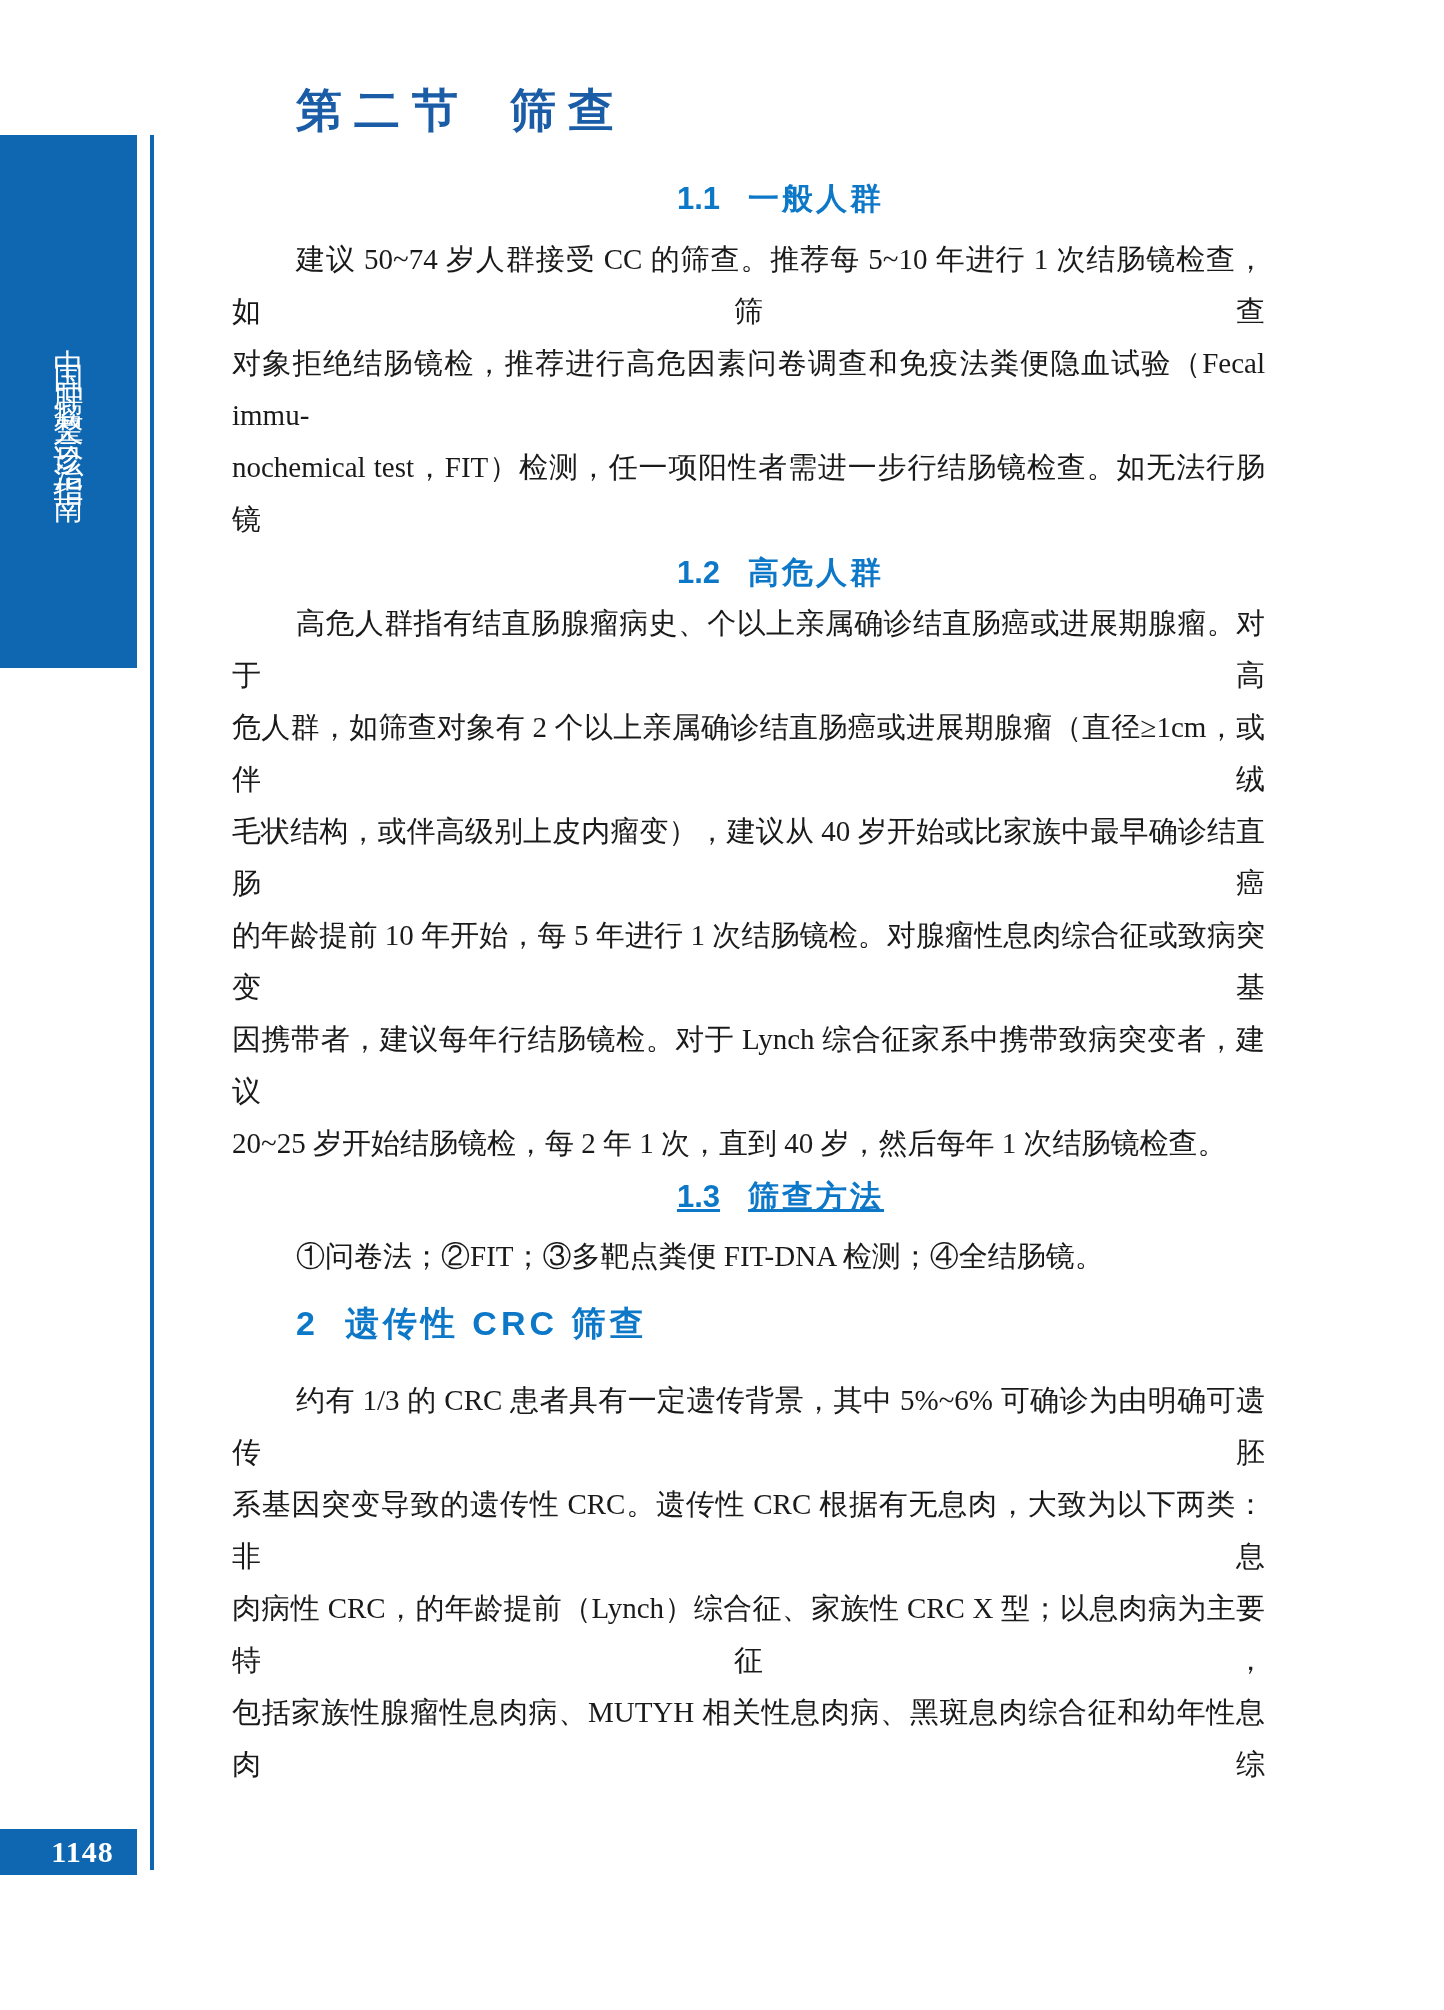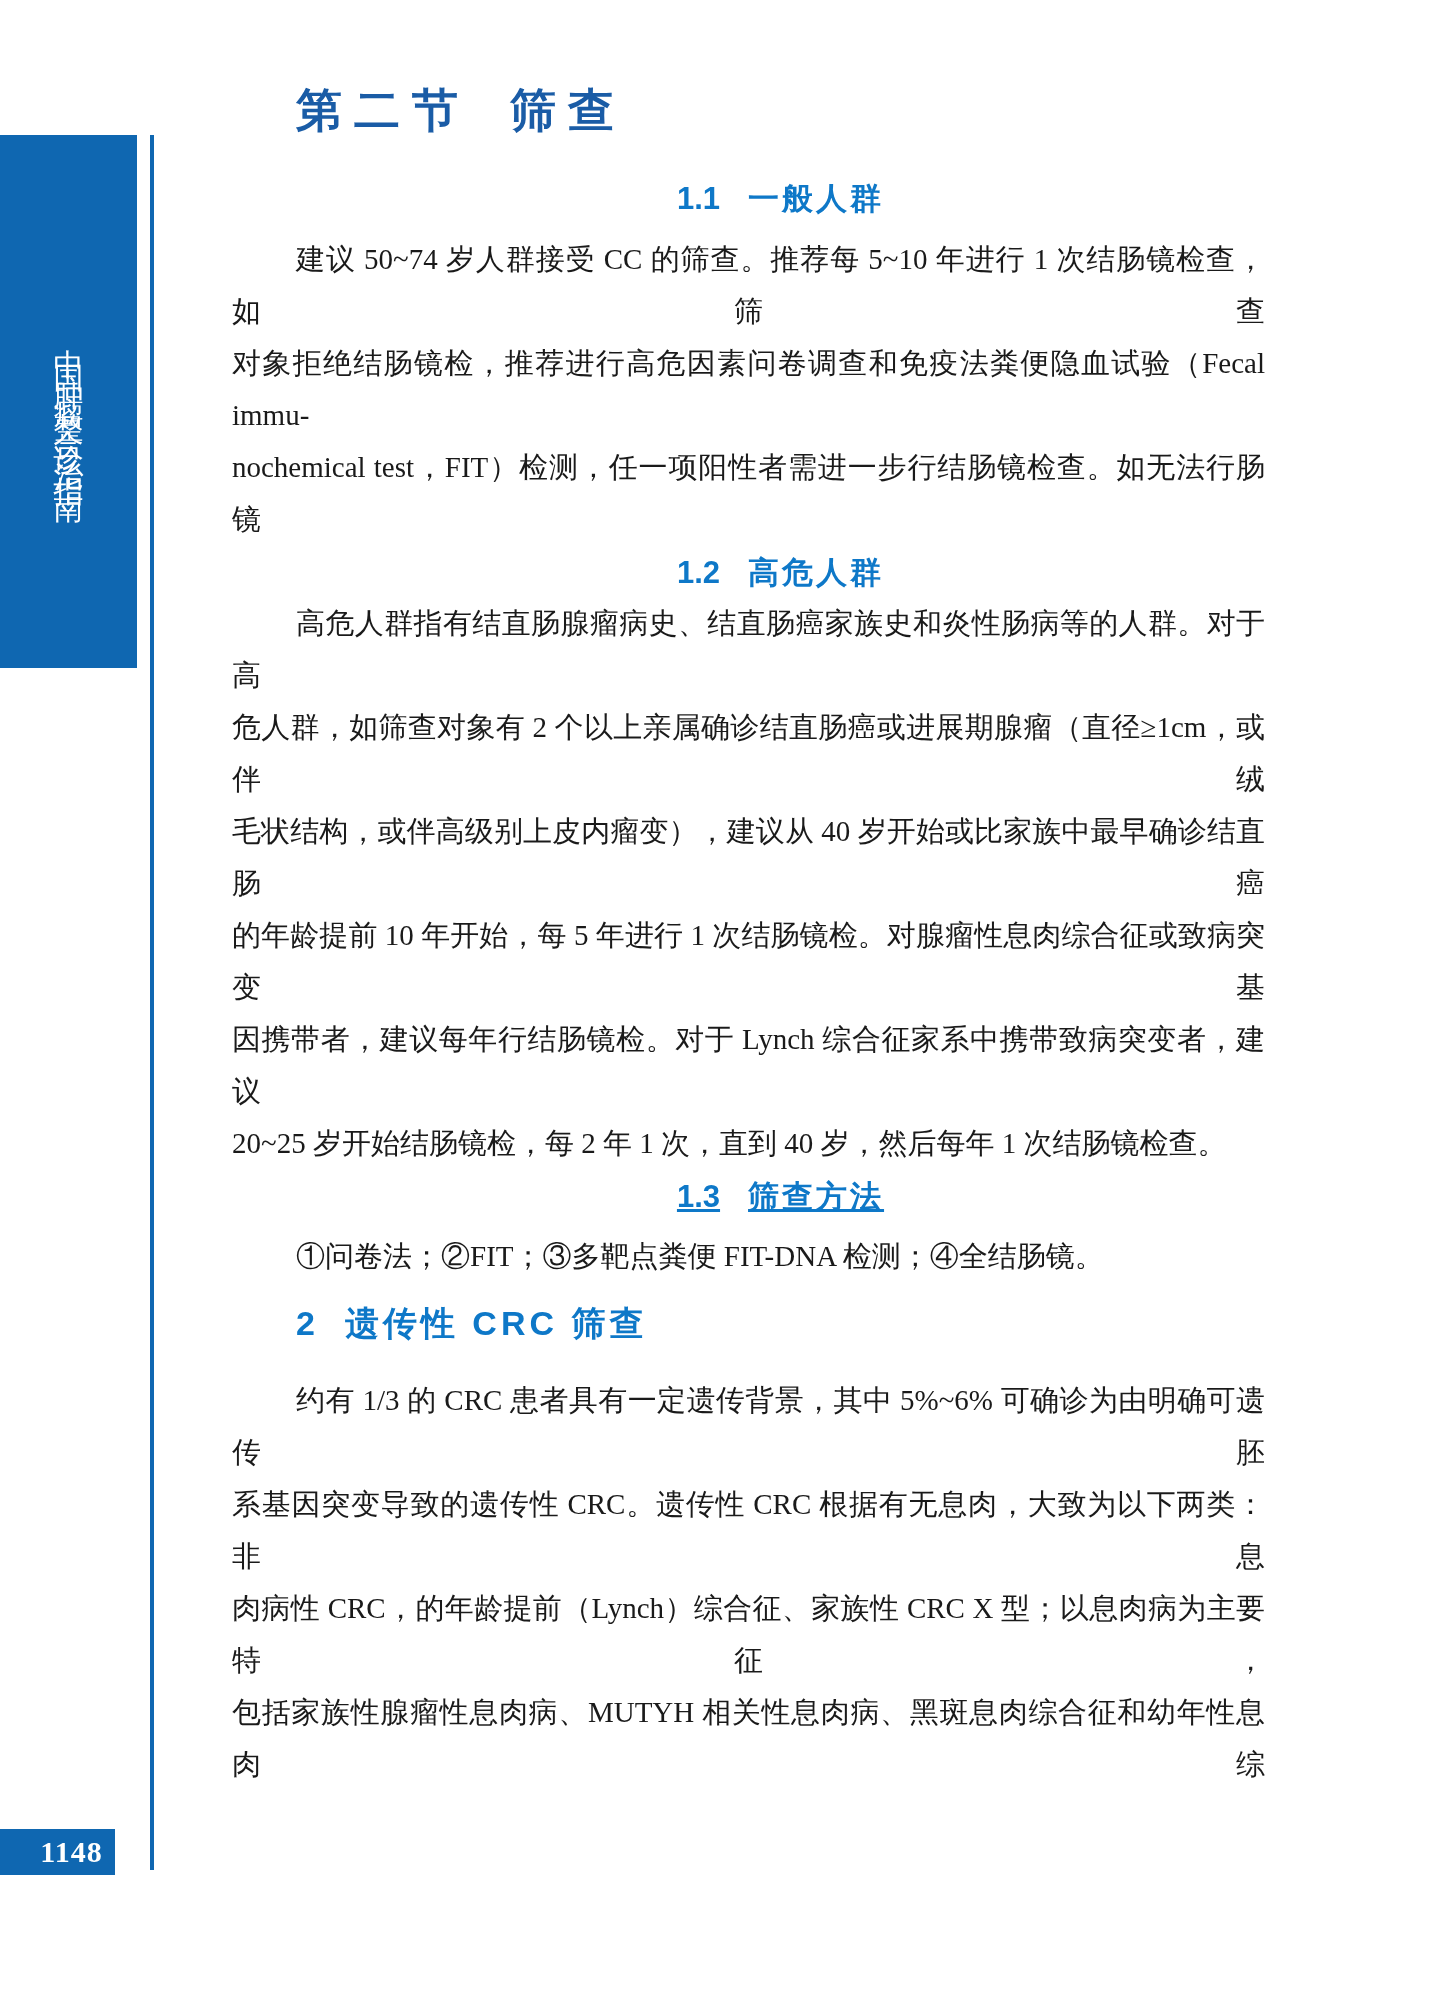--- a/index.html
+++ b/index.html
@@ -19,21 +19,21 @@
     writing-mode:vertical-rl;text-orientation:upright;
     font-family:"Liberation Sans","DejaVu Sans",sans-serif;
     font-size:30px;color:#ffffff;letter-spacing:16px;line-height:1;
     padding-top:6px;
   }
   .vrule{
     position:absolute;left:150px;top:135px;width:4px;height:1735px;
     background:var(--bar-blue,#0f67b1);
   }
   .pagenum-box{
-    position:absolute;left:0;top:1829px;width:115px;height:46px;
+    position:absolute;left:0;top:1829px;width:137px;height:46px;
     background:var(--bar-blue,#0f67b1);
     display:flex;align-items:center;justify-content:center;
   }
   .pagenum{
     font-family:"Liberation Serif","DejaVu Serif",serif;
     font-weight:bold;font-size:30px;color:#ffffff;letter-spacing:1px;
     text-indent:28px;
   }
   
   .content{
@@ -100,21 +100,21 @@
 
   <div class="para mt-p11">
       <div class="tline first">建议 50~74 岁人群接受 CC 的筛查。推荐每 5~10 年进行 1 次结肠镜检查，如筛查</div>
       <div class="tline">对象拒绝结肠镜检，推荐进行高危因素问卷调查和免疫法粪便隐血试验（Fecal immu-</div>
       <div class="tline">nochemical test，FIT）检测，任一项阳性者需进一步行结肠镜检查。如无法行肠镜</div>
     </div>
 
   <div class="h-sub mt-h12"><span class="num">1.2</span><span>高危人群</span></div>
 
   <div class="para mt-p12">
-      <div class="tline first">高危人群指有结直肠腺瘤病史、结直肠癌家族史和炎性肠病等的人群。对于高</div>
+      <div class="tline first">高危人群指有结直肠腺瘤病史、个以上亲属确诊结直肠癌或进展期腺瘤。对于高</div>
       <div class="tline">危人群，如筛查对象有 2 个以上亲属确诊结直肠癌或进展期腺瘤（直径≥1cm，或伴绒</div>
       <div class="tline">毛状结构，或伴高级别上皮内瘤变），建议从 40 岁开始或比家族中最早确诊结直肠癌</div>
       <div class="tline">的年龄提前 10 年开始，每 5 年进行 1 次结肠镜检。对腺瘤性息肉综合征或致病突变基</div>
       <div class="tline">因携带者，建议每年行结肠镜检。对于 Lynch 综合征家系中携带致病突变者，建议</div>
       <div class="tline last">20~25 岁开始结肠镜检，每 2 年 1 次，直到 40 岁，然后每年 1 次结肠镜检查。</div>
     </div>
 
   <div class="h-sub mt-h13"><span class="num">1.3</span><span>筛查方法</span></div>
 
   <div class="para mt-p13">

